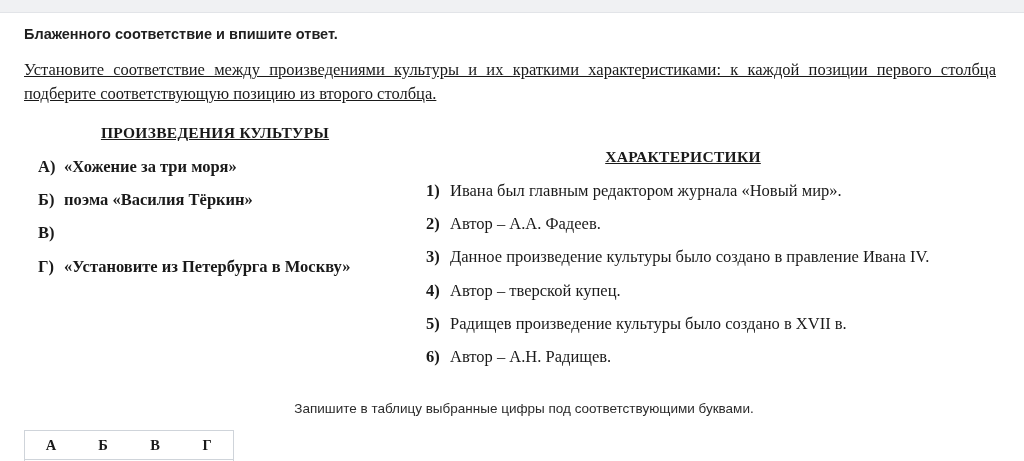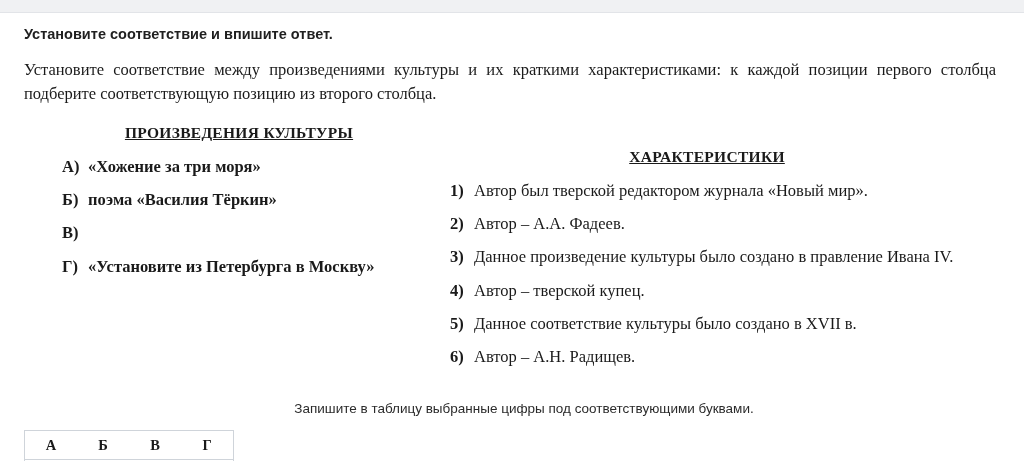--- a/index.html
+++ b/index.html
@@ -36,26 +36,26 @@
     color: #1f1f1f;
     margin: 14px 0 0 24px;
   }
   .intro {
     margin: 16px 24px 18px 24px;
     width: 972px;
     font-size: 16.5px;
     line-height: 1.45;
     text-align: justify;
     text-justify: inter-word;
+    text-decoration: underline;
   }
   .columns {
     display: flex;
     margin: 18px 0 0 0;
     width: 820px;
-    padding-left: 24px;
   }
   .col-left {
     width: 440px;
     margin-left: 24px;
   }
   .col-right {
     width: 540px;
     margin-left: 0px;
   }
   .col-head {
@@ -170,21 +170,21 @@
     border-top: 3.5px solid #ffffff;
   }
 </style>
 </head>
 <body>
 
 <div class="top-strip"></div>
 
 <div class="page">
 
-  <div class="task-title">Установите соответствие и впишите ответ.</div>
+  <div class="task-title">Блаженного соответствие и впишите ответ.</div>
 
   <div class="intro">Установите соответствие между произведениями культуры и их краткими характеристиками: к каждой позиции первого столбца подберите соответствующую позицию из второго столбца.</div>
 
   <div class="columns">
 
     <div class="col-left">
       <div class="col-head left-head">ПРОИЗВЕДЕНИЯ КУЛЬТУРЫ</div>
       <div class="items">
         <div class="item">
           <span class="marker">А)</span>
@@ -202,37 +202,37 @@
           <span class="text">«Установите из Петербурга в Москву»</span>
         </div>
       </div>
     </div>
 
     <div class="col-right">
       <div class="col-head right-head">ХАРАКТЕРИСТИКИ</div>
       <div class="items">
         <div class="item">
           <span class="marker">1)</span>
-          <span class="text">Автор был тверской редактором журнала «Новый мир».</span>
+          <span class="text">Ивана был главным редактором журнала «Новый мир».</span>
         </div>
         <div class="item">
           <span class="marker">2)</span>
           <span class="text">Автор – А.А. Фадеев.</span>
         </div>
         <div class="item">
           <span class="marker">3)</span>
           <span class="text">Данное произведение культуры было создано в правление Ивана IV.</span>
         </div>
         <div class="item">
           <span class="marker">4)</span>
           <span class="text">Автор –  тверской купец.</span>
         </div>
         <div class="item">
           <span class="marker">5)</span>
-          <span class="text">Данное соответствие культуры было создано в XVII в.</span>
+          <span class="text">Радищев произведение культуры было создано в XVII в.</span>
         </div>
         <div class="item">
           <span class="marker">6)</span>
           <span class="text">Автор –  А.Н. Радищев.</span>
         </div>
       </div>
     </div>
 
   </div>
 

